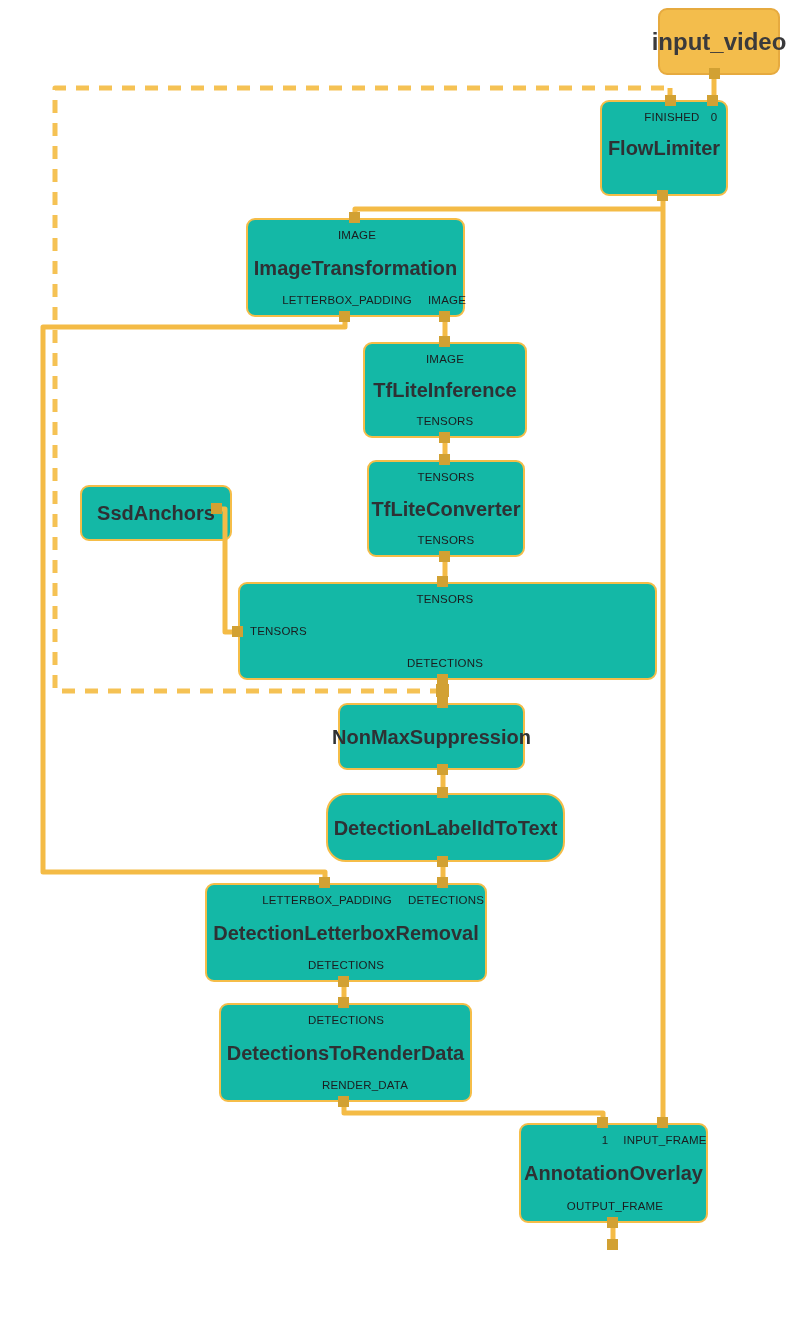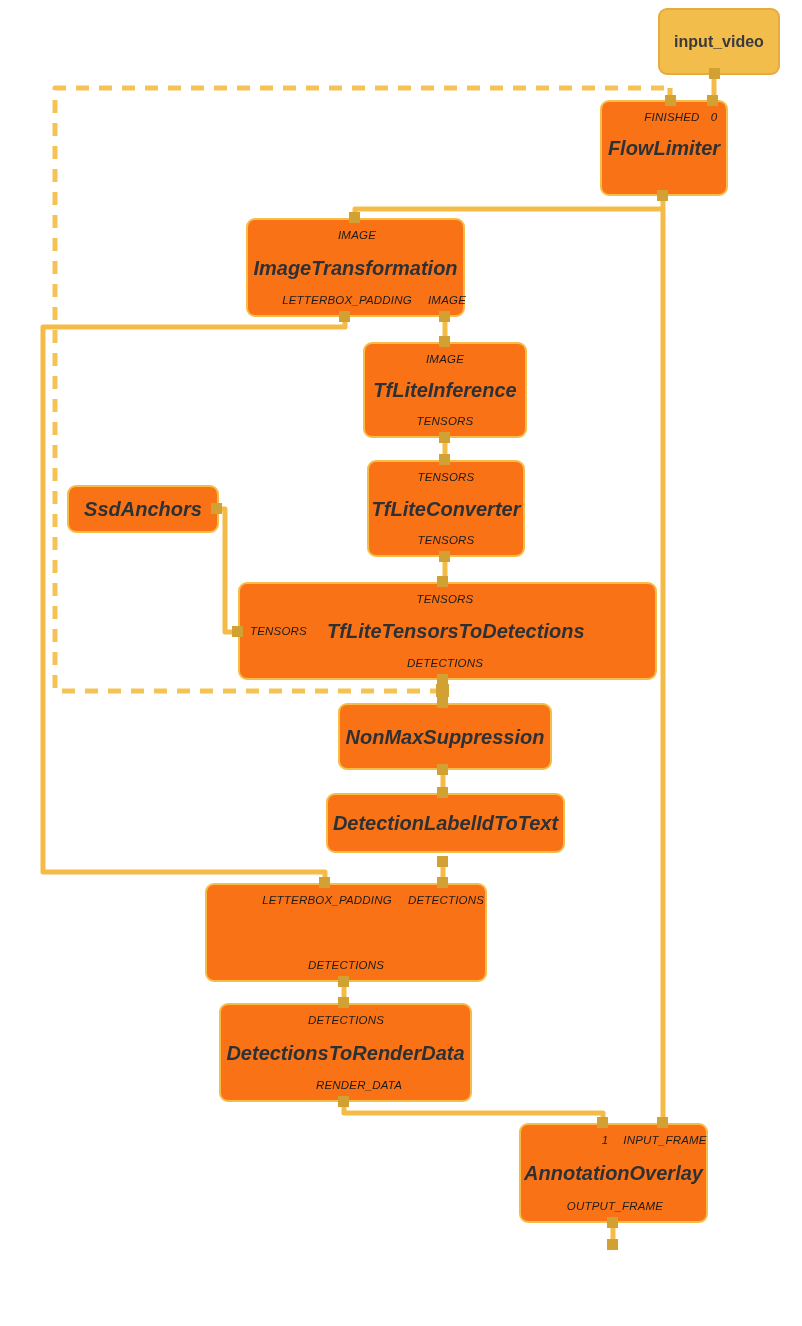--- a/index.html
+++ b/index.html
@@ -5,38 +5,37 @@
   html,body{margin:0;padding:0;background:#ffffff;}
   .canvas{
     position:relative;
     width:802px;height:1326px;
     background:#ffffff;
     font-family:"Liberation Sans", sans-serif;
     overflow:hidden;
   }
   .node{
     position:absolute;
-    background:#f97316;
+    background:#14b8a6;
     border:2px solid #F5BD48;
     border-radius:9px;
     box-sizing:border-box;
     z-index:1;
-    font-style:italic;
   }
   .terminal{
     position:absolute;
     background:#F3BD4C;
     border:2px solid #E6AA3F;
     border-radius:9px;
     box-sizing:border-box;
     display:flex;align-items:center;justify-content:center;
     z-index:1;
   }
   .terminal .tlabel{
-    font-size:16px;font-weight:bold;color:#3a3a3c;white-space:nowrap;
+    font-size:24px;font-weight:bold;color:#3a3a3c;white-space:nowrap;
   }
   .ntitle{
     position:absolute;left:50%;top:50%;
     transform:translate(-50%,-50%);
     font-size:20px;font-weight:bold;color:#2e3134;white-space:nowrap;
   }
   .plabel{
     position:absolute;
     transform:translateX(-50%);
     font-size:11.5px;color:#1b1c1e;white-space:nowrap;letter-spacing:.2px;
@@ -81,49 +80,49 @@
     <span class="ntitle">TfLiteInference</span>
     <span class="plabel bot" style="left:50%;">TENSORS</span>
   </div>
 
   <div class="node" style="left:367px;top:460px;width:158px;height:97px;">
     <span class="plabel top" style="left:50%;">TENSORS</span>
     <span class="ntitle">TfLiteConverter</span>
     <span class="plabel bot" style="left:50%;">TENSORS</span>
   </div>
 
-  <div class="node" style="left:67px;top:485px;width:152px;height:48px;">
+  <div class="node" style="left:80px;top:485px;width:152px;height:56px;">
     <span class="ntitle">SsdAnchors</span>
   </div>
 
   <div class="node" style="left:238px;top:582px;width:419px;height:98px;">
     <span class="plabel top" style="left:205px;">TENSORS</span>
     <span class="plabel leftside">TENSORS</span>
-    <span class="ntitle" style="left:52%;">TfLiteTensorsToDetections</span>
     <span class="plabel bot" style="left:205px;">DETECTIONS</span>
   </div>
 
-  <div class="node" style="left:338px;top:703px;width:214px;height:67px;">
+  <div class="node" style="left:338px;top:703px;width:187px;height:67px;">
     <span class="ntitle">NonMaxSuppression</span>
   </div>
 
-  <div class="node" style="left:326px;top:793px;width:239px;height:60px;">
+  <div class="node" style="left:326px;top:793px;width:239px;height:69px;border-radius:20px;">
     <span class="ntitle">DetectionLabelIdToText</span>
   </div>
 
   <div class="node" style="left:205px;top:883px;width:282px;height:99px;">
     <span class="plabel top" style="left:120px;">LETTERBOX_PADDING</span>
     <span class="plabel top" style="left:239px;">DETECTIONS</span>
+    <span class="ntitle">DetectionLetterboxRemoval</span>
     <span class="plabel bot" style="left:139px;">DETECTIONS</span>
   </div>
 
   <div class="node" style="left:219px;top:1003px;width:253px;height:99px;">
     <span class="plabel top" style="left:125px;">DETECTIONS</span>
     <span class="ntitle">DetectionsToRenderData</span>
-    <span class="plabel bot" style="left:126px;padding-left:24px;">RENDER_DATA</span>
+    <span class="plabel bot" style="left:132px;padding-left:24px;">RENDER_DATA</span>
   </div>
 
   <div class="node" style="left:519px;top:1123px;width:189px;height:100px;">
     <span class="plabel top" style="left:84px;">1</span>
     <span class="plabel top" style="left:144px;">INPUT_FRAME</span>
     <span class="ntitle">AnnotationOverlay</span>
     <span class="plabel bot" style="left:94px;">OUTPUT_FRAME</span>
   </div>
 
 

